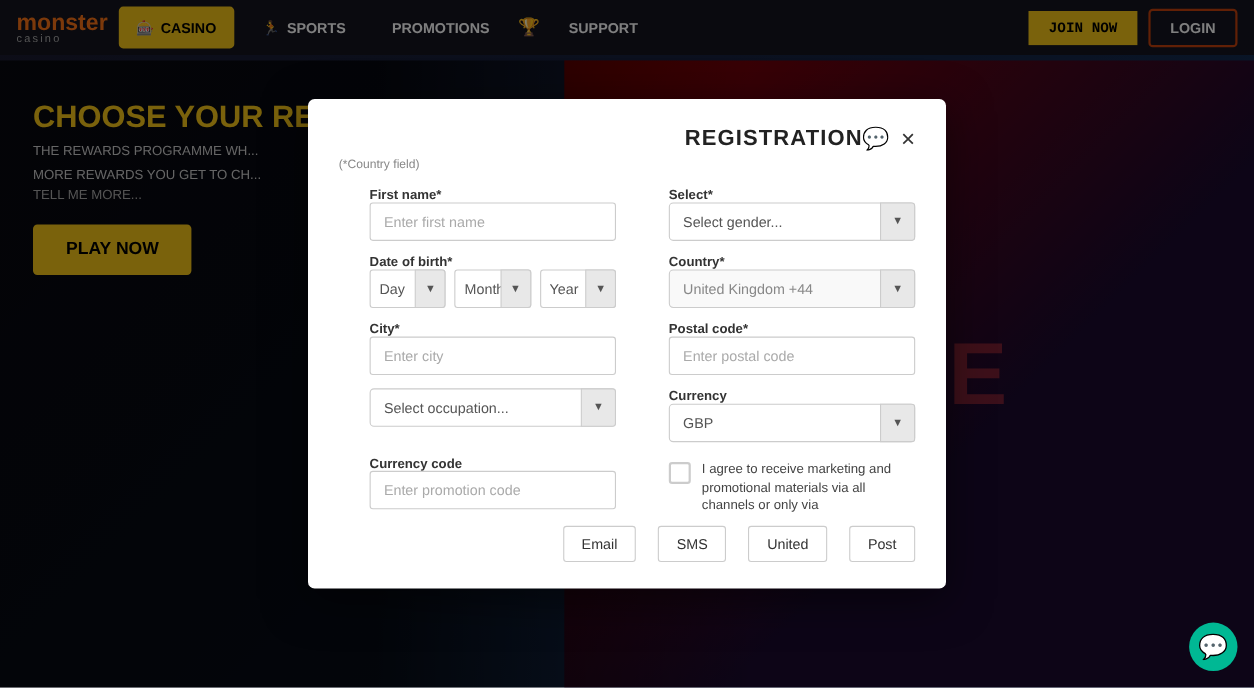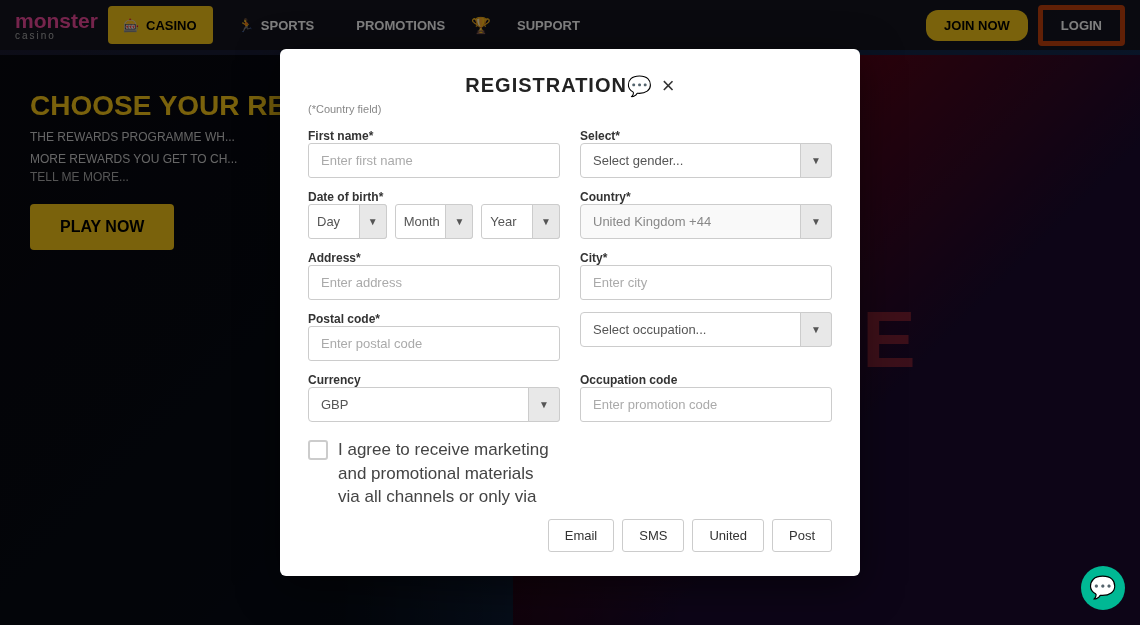--- a/index.html
+++ b/index.html
@@ -120,34 +120,35 @@
     }
 
     .nav-spacer { flex: 1; }
 
     .nav-join {
       background: #f5c518;
       color: #000;
       font-weight: 900;
       font-size: 13px;
       padding: 8px 18px;
-      border-radius: 12px;
+      border-radius: 0;
       cursor: pointer;
       border: none;
       text-transform: uppercase;
+      font-family: Liberation Mono, monospace;
     }
     .nav-login {
       background: transparent;
       color: white;
       font-weight: 700;
       font-size: 13px;
       padding: 8px 18px;
       border-radius: 4px;
       cursor: pointer;
-      border: 5px solid #c2410c;
+      border: 2px solid #c2410c;
       text-transform: uppercase;
     }
 
     
     .modal-overlay {
       position: absolute;
       inset: 0;
       background: rgba(0,0,0,0.5);
       z-index: 20;
       display: flex;
@@ -163,21 +164,21 @@
       max-height: 560px;
       padding: 24px 28px;
       position: relative;
       overflow-y: auto;
       box-shadow: 0 10px 40px rgba(0,0,0,0.5);
     }
 
     .modal-header {
       display: flex;
       align-items: center;
-      justify-content: center;
+      justify-content: flex-end;
       margin-bottom: 4px;
     }
 
     .modal-title {
       font-size: 20px;
       font-weight: 700;
       letter-spacing: 1px;
       color: #222;
     }
 
@@ -208,20 +209,21 @@
     .form-grid {
       display: grid;
       grid-template-columns: 1fr 1fr;
       gap: 12px 20px;
     }
 
     .form-group {
       display: flex;
       flex-direction: column;
       gap: 0;
+      margin-left: 28px;
     }
 
     .form-label {
       font-size: 12px;
       font-weight: 600;
       color: #333;
     }
 
     .form-input {
       border: 1px solid #ccc;
@@ -323,29 +325,29 @@
       width: 20px;
       height: 20px;
       border: 2px solid #ccc;
       border-radius: 3px;
       flex-shrink: 0;
       margin-top: 2px;
       background: white;
       cursor: pointer;
     }
     .marketing-text {
-      font-size: 17px;
+      font-size: 12px;
       color: #444;
       line-height: 1.4;
     }
 
     
     .channel-btns {
       display: flex;
-      gap: 8px;
+      gap: 20px;
       margin-top: 10px;
       justify-content: flex-end;
     }
     .channel-btn {
       border: 1px solid #ccc;
       background: white;
       border-radius: 3px;
       padding: 8px 16px;
       font-size: 13px;
       color: #333;
@@ -387,21 +389,21 @@
   <div class="bg-subtext">THE REWARDS PROGRAMME WH...</div>
   <div class="bg-subtext">MORE REWARDS YOU GET TO CH...</div>
   <div class="bg-subtext" style="color:#aaa; margin-top:4px; cursor:pointer;">TELL ME MORE...</div>
   <button class="bg-play-btn">PLAY NOW</button>
 </div>
 
 <nav class="navbar">
 
   <div class="logo">
     <div style="display:flex;flex-direction:column;line-height:1;">
-      <span style="color:#ec4899;font-size:21px;font-weight:900;">monster</span>
+      <span style="color:#f97316;font-size:21px;font-weight:900;">monster</span>
       <span style="color:#aaa;font-size:10px;letter-spacing:2px;">casino</span>
     </div>
   </div>
 
   <div class="nav-tab active">
     <span>🎰</span>
     <span>CASINO</span>
   </div>
 
   <div class="nav-tab text-only">
@@ -489,24 +491,20 @@
       <div class="form-group">
         <label class="form-label">Country*</label>
         <div class="form-select-wrapper">
           <select class="form-select greyed">
             <option selected="">United Kingdom +44</option>
           </select>
           <div class="select-arrow">▼</div>
         </div>
       </div>
 
-      <div class="form-group">
-        <label class="form-label">Address*</label>
-        <input class="form-input" type="text" placeholder="Enter address" style="">
-      </div>
 
       <div class="form-group">
         <label class="form-label">City*</label>
         <input class="form-input" type="text" placeholder="Enter city" style="">
       </div>
 
       <div class="form-group">
         <label class="form-label">Postal code*</label>
         <input class="form-input" type="text" placeholder="Enter postal code" style="">
       </div>
@@ -531,21 +529,21 @@
           <select class="form-select">
             <option selected="">GBP</option>
             <option>USD</option>
             <option>EUR</option>
           </select>
           <div class="select-arrow">▼</div>
         </div>
       </div>
 
       <div class="form-group">
-        <label class="form-label">Occupation code</label>
+        <label class="form-label">Currency code</label>
         <input class="form-input" type="text" placeholder="Enter promotion code" style="">
       </div>
 
       <div class="form-group">
         <div class="marketing-row">
           <div class="marketing-checkbox"></div>
           <span class="marketing-text">I agree to receive marketing and promotional materials via all channels or only via</span>
         </div>
       </div>
 

